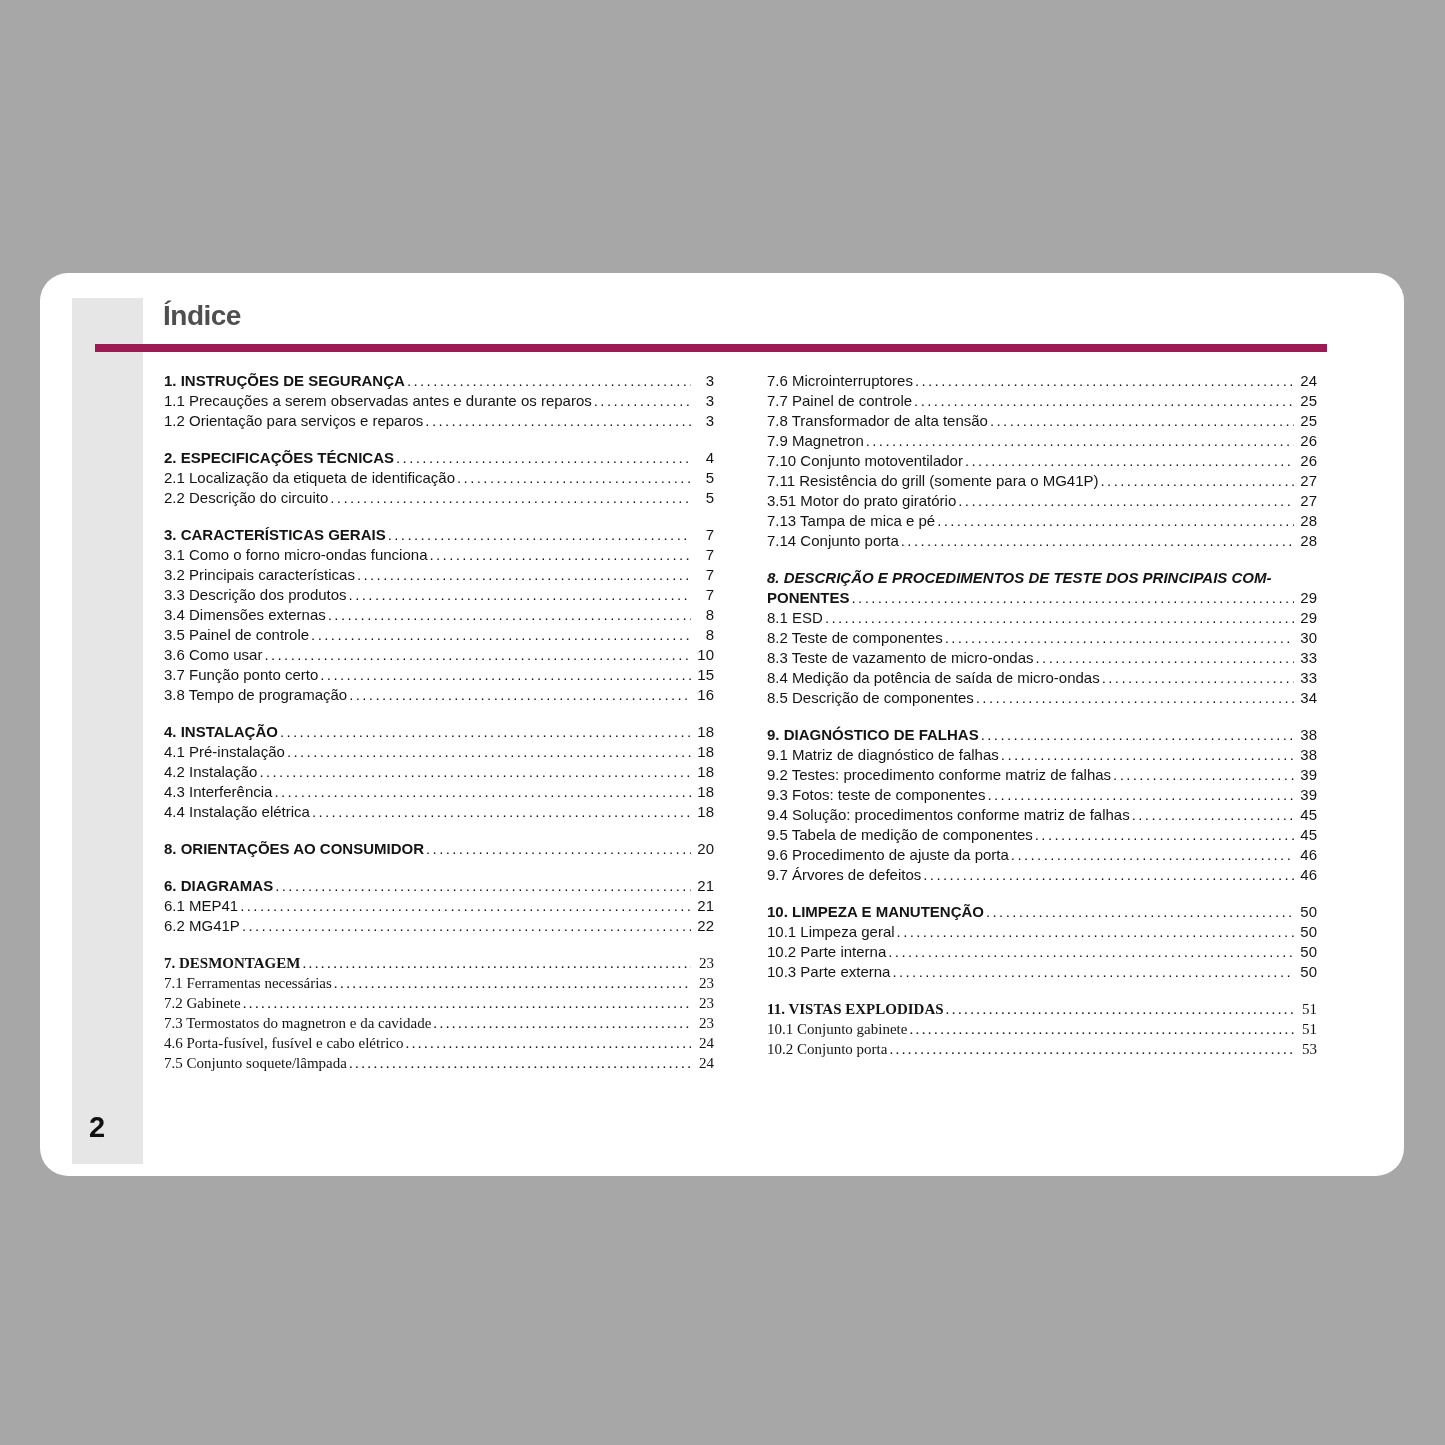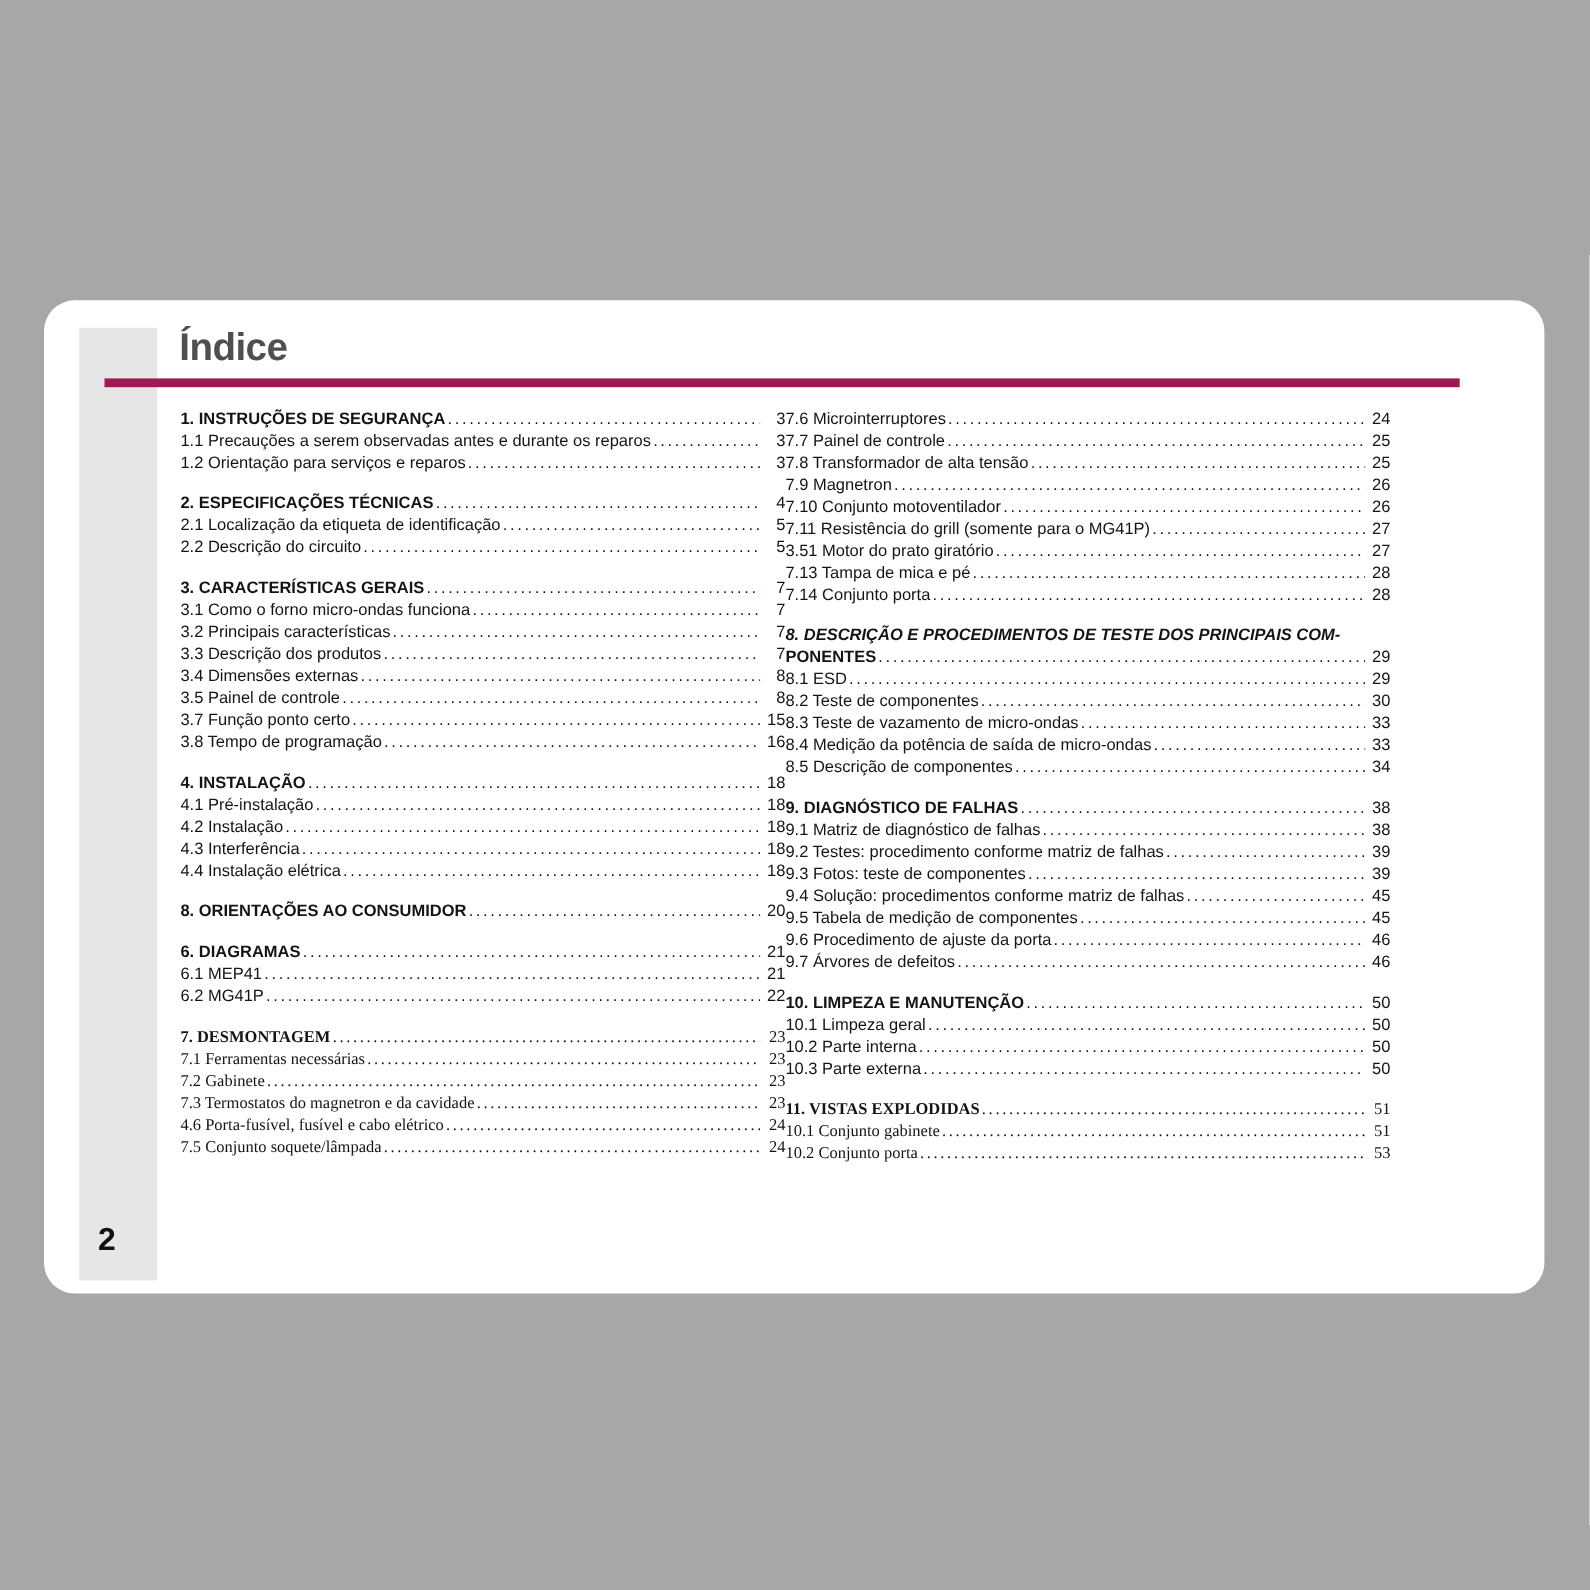--- a/index.html
+++ b/index.html
@@ -21,37 +21,38 @@
   .stripe {
     position: absolute;
     left: 32px; top: 25px;
     width: 71px; height: 866px;
     background: #e6e6e6;
   }
   .title {
     position: absolute;
     left: 123px; top: 26px;
     margin: 0;
-    font-size: 35px;
+    font-size: 28px;
     line-height: 34px;
     font-weight: 700;
     letter-spacing: -0.5px;
     color: #4f4f4f;
   }
   .rule {
     position: absolute;
     left: 55px; top: 71px;
     width: 1232px; height: 8px;
     background: #9c1b55;
   }
   .columns {
     position: absolute;
     left: 124px; top: 98px;
     width: 1206px;
     display: flex;
+    gap: 53px;
   }
   .col { width: 550px; }
   .toc-section { margin: 0 0 17px 0; }
   .toc-section:last-child { margin-bottom: 0; font-family: Liberation Serif, serif; }
   .toc-row {
     display: flex;
     align-items: baseline;
     font-size: 15px;
     line-height: 20px;
     color: #141414;
@@ -152,20 +153,25 @@
             <span class="toc-label">3.4 Dimensões externas</span>
             <span class="toc-dots"></span>
             <span class="toc-page">8</span>
           </div>
           <div class="toc-row">
             <span class="toc-label">3.5 Painel de controle</span>
             <span class="toc-dots"></span>
             <span class="toc-page">8</span>
           </div>
           <div class="toc-row">
+            <span class="toc-label">3.6 Como usar</span>
+            <span class="toc-dots"></span>
+            <span class="toc-page">10</span>
+          </div>
+          <div class="toc-row">
             <span class="toc-label">3.7 Função ponto certo</span>
             <span class="toc-dots"></span>
             <span class="toc-page">15</span>
           </div>
           <div class="toc-row">
             <span class="toc-label">3.8 Tempo de programação</span>
             <span class="toc-dots"></span>
             <span class="toc-page">16</span>
           </div>
         </section>

